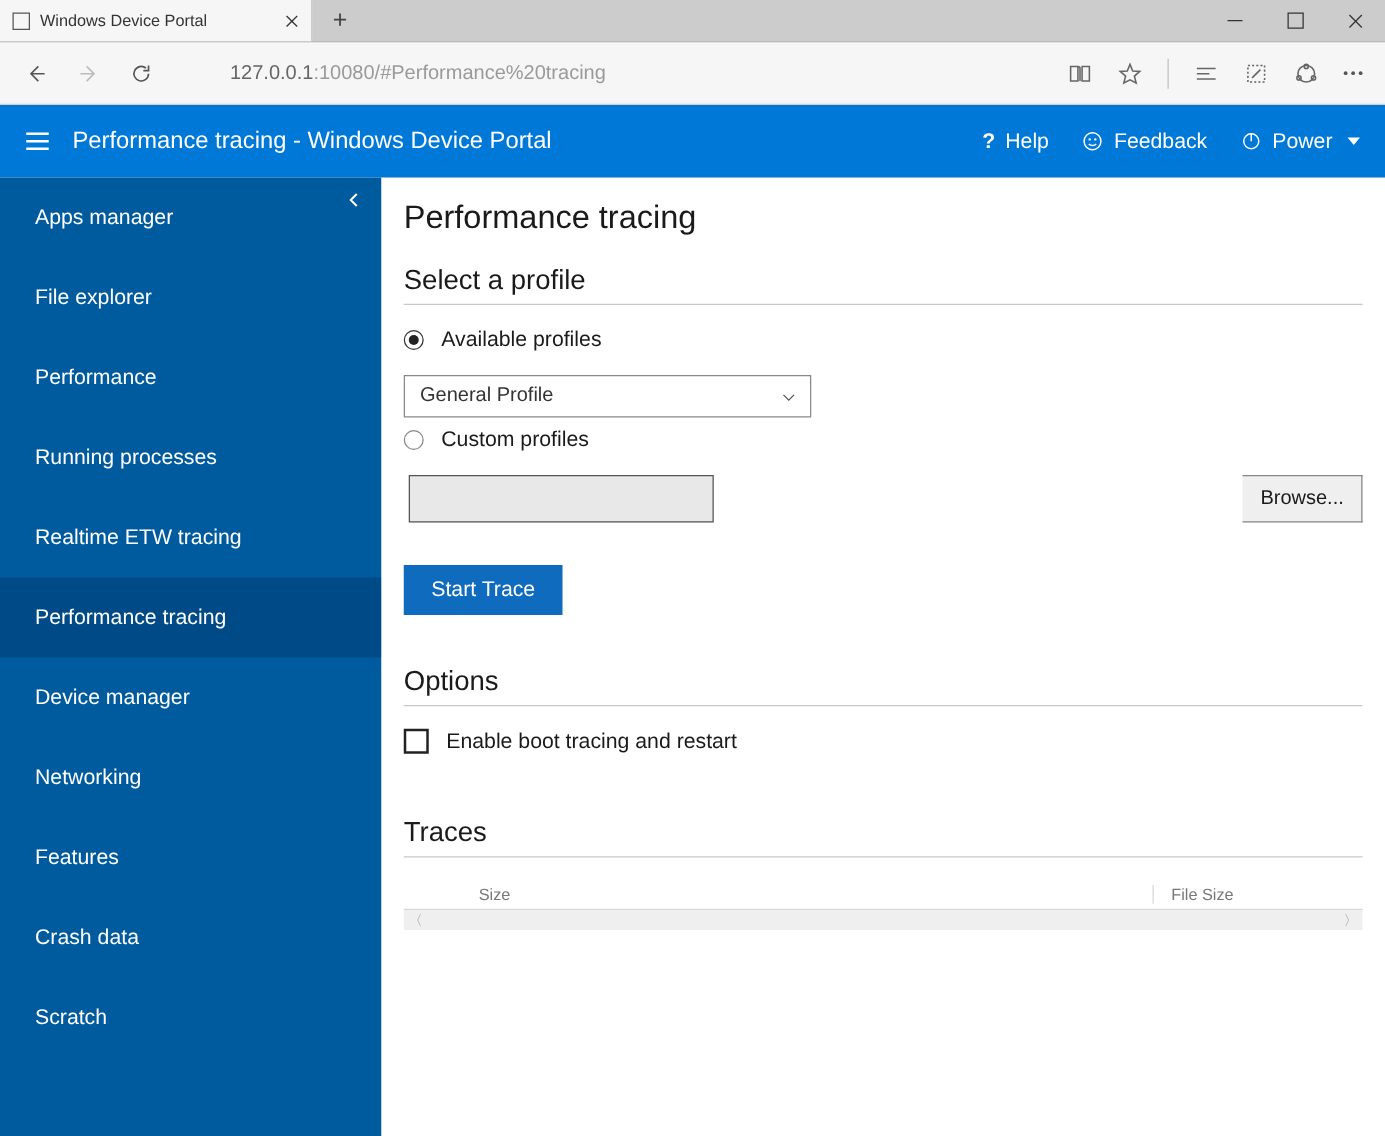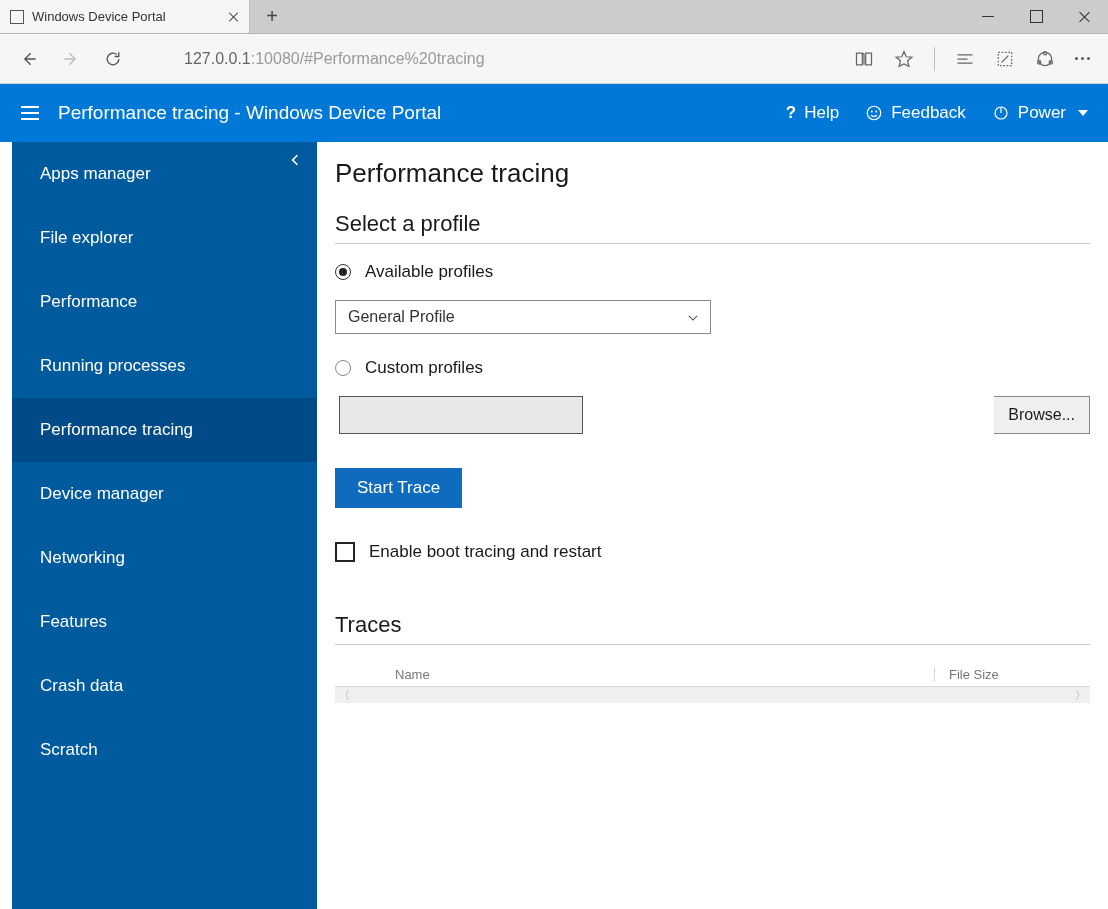--- a/index.html
+++ b/index.html
@@ -92,21 +92,20 @@
   .app-title { font-size: 19px; margin-left: 8px; flex: 1; }
   .hdr-actions { display: flex; align-items: center; gap: 26px; font-size: 17px; }
   .hdr-item { display: flex; align-items: center; gap: 8px; cursor: pointer; }
   .hdr-icon { width: 18px; height: 18px; stroke: #fff; fill: none; stroke-width: 1.6; }
   .caret-down { width: 0; height: 0; border-left: 5px solid transparent; border-right: 5px solid transparent; border-top: 6px solid #fff; margin-left: 4px;}
 
   
   .body {
     display: flex;
     height: calc(909px - 34px - 50px - 58px);
-    padding-left: 12px;
   }
 
   .sidebar {
     width: 305px;
     background: #005a9e;
     color: #fff;
     position: relative;
     overflow-y: auto;
   }
   .sidebar .collapse {
@@ -137,22 +136,22 @@
   }
   .radio {
     width: 16px; height: 16px; border: 1.5px solid #333; border-radius: 50%; position: relative;
   }
   .radio.selected::after {
     content: ""; position: absolute; width: 8px; height: 8px; background: #222; border-radius: 50%; top: 3px; left: 3px;
   }
   .radio.empty { border-color: #888; }
 
   .select {
-    width: 376px; height: 34px; border: 1px solid #888; display: flex; align-items: center; justify-content: space-between;
-    padding: 0 12px; font-size: 16px; color: #333; margin-bottom: 24px; cursor: pointer;
+    width: 326px; height: 34px; border: 1px solid #888; display: flex; align-items: center; justify-content: space-between;
+    padding: 0 12px; font-size: 16px; color: #333; margin-bottom: 8px; cursor: pointer;
     background: #fff;
   }
   .chevron { width: 12px; height: 12px; }
   .chevron svg { stroke:#555; fill:none; }
 
   .file-row { display: flex; gap: 0; margin-bottom: 34px; margin-left: 4px; justify-content: space-between;}
   .file-box {
     width: 244px; height: 38px; border: 1px solid #555; background: #e8e8e8;
   }
   .browse-btn {
@@ -280,20 +279,21 @@
   <div class="sidebar">
     <div class="collapse">
       <svg viewBox="0 0 20 20" width="16" height="16">
           <path d="M13 4l-6 6 6 6" stroke-width="2"></path>
         </svg>
     </div>
     <div class="side-item">Apps manager</div>
     <div class="side-item">File explorer</div>
     <div class="side-item">Performance</div>
     <div class="side-item">Running processes</div>
+    <div class="side-item">Realtime ETW tracing</div>
     <div class="side-item active">Performance tracing</div>
     <div class="side-item">Device manager</div>
     <div class="side-item">Networking</div>
     <div class="side-item">Features</div>
     <div class="side-item">Crash data</div>
     <div class="side-item">Scratch</div>
   </div>
 
   <div class="content">
     <div class="h1">Performance tracing</div>
@@ -319,31 +319,32 @@
       <span>Custom profiles</span>
     </div>
 
     <div class="file-row">
       <div class="file-box"></div>
       <div class="browse-btn">Browse...</div>
     </div>
 
     <button class="primary-btn">Start Trace</button>
 
+    <div class="h2">Options</div>
 
     <div class="check-row">
       <span class="checkbox"></span>
       <span>Enable boot tracing and restart</span>
     </div>
 
     <div class="h2">Traces</div>
 
     <div class="traces-table">
       <div class="th-row">
-        <div class="th-name">Name</div>
+        <div class="th-name">Size</div>
         <div class="th-size">File Size</div>
       </div>
       <div class="scroll-row">
         <span>〈</span>
         <span>〉</span>
       </div>
     </div>
   </div>
 </div>
 

